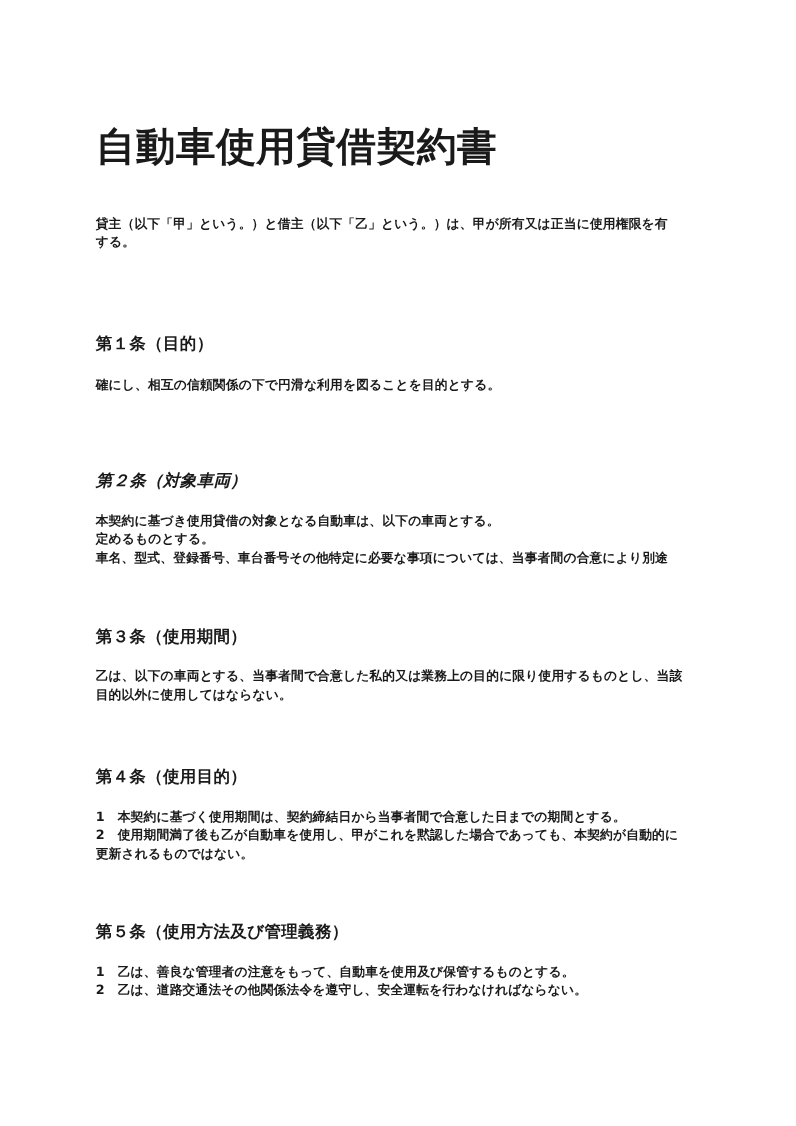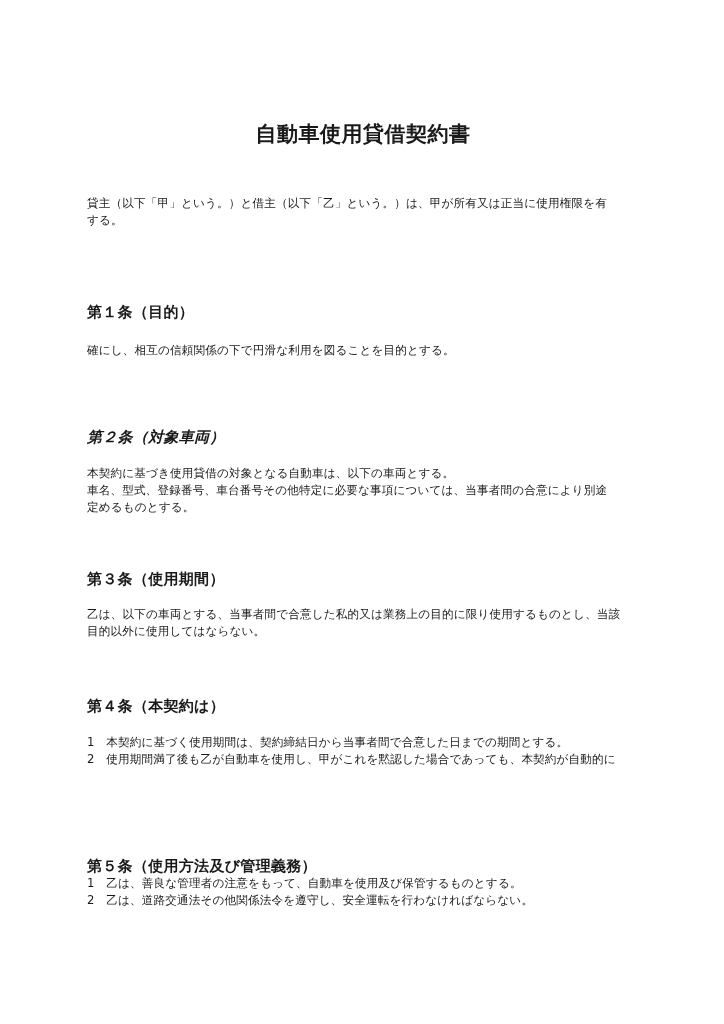--- a/index.html
+++ b/index.html
@@ -19,39 +19,40 @@
       position: absolute;
       left: 87px;
       top: 0;
       width: 552px;
     }
     .title {
       position: absolute;
       left: 0;
       width: 552px;
       top: 117px;
-      text-align: center;
-      font-size: 21px;
+      text-align: left;
+      font-size: 36px;
       font-weight: bold;
       letter-spacing: 0.5px;
       line-height: 34px;
       margin: 0;
     }
     .para {
       position: absolute;
       left: 0;
       width: 552px;
       font-size: 11.6px;
       line-height: 17px;
       margin: 0;
       letter-spacing: 0.15px;
     }
     .para .line {
       display: block;
       white-space: nowrap;
+      font-weight: bold;
     }
     .heading {
       position: absolute;
       left: 0;
       font-size: 15px;
       font-weight: bold;
       line-height: 26px;
       margin: 0;
       white-space: nowrap;
       letter-spacing: 0.3px;
@@ -70,35 +71,36 @@
   </div>
 
   <h2 class="heading" style="top:299px;">第１条（目的）</h2>
   <div class="para" style="top:342px;">
     <span class="line">確にし、相互の信頼関係の下で円滑な利用を図ることを目的とする。</span>
   </div>
 
   <h2 class="heading" style="top:424px;font-style:italic;">第２条（対象車両）</h2>
   <div class="para" style="top:465px;">
     <span class="line">本契約に基づき使用貸借の対象となる自動車は、以下の車両とする。</span>
+    <span class="line">定めるものとする。</span>
     <span class="line">車名、型式、登録番号、車台番号その他特定に必要な事項については、当事者間の合意により別途</span>
-    <span class="line">定めるものとする。</span>
   </div>
 
   <h2 class="heading" style="top:566px;">第３条（使用期間）</h2>
   <div class="para" style="top:606px;">
     <span class="line">乙は、以下の車両とする、当事者間で合意した私的又は業務上の目的に限り使用するものとし、当該</span>
     <span class="line">目的以外に使用してはならない。</span>
   </div>
 
-  <h2 class="heading" style="top:693px;">第４条（本契約は）</h2>
+  <h2 class="heading" style="top:693px;">第４条（使用目的）</h2>
   <div class="para" style="top:734px;">
     <span class="line">1　本契約に基づく使用期間は、契約締結日から当事者間で合意した日までの期間とする。</span>
     <span class="line">2　使用期間満了後も乙が自動車を使用し、甲がこれを黙認した場合であっても、本契約が自動的に</span>
+    <span class="line">更新されるものではない。</span>
   </div>
 
-  <h2 class="heading" style="top:834px;margin-top:19px;">第５条（使用方法及び管理義務）</h2>
+  <h2 class="heading" style="top:834px;">第５条（使用方法及び管理義務）</h2>
   <div class="para" style="top:875px;">
     <span class="line">1　乙は、善良な管理者の注意をもって、自動車を使用及び保管するものとする。</span>
     <span class="line">2　乙は、道路交通法その他関係法令を遵守し、安全運転を行わなければならない。</span>
   </div>
 
 </div>
 
 </body></html>

